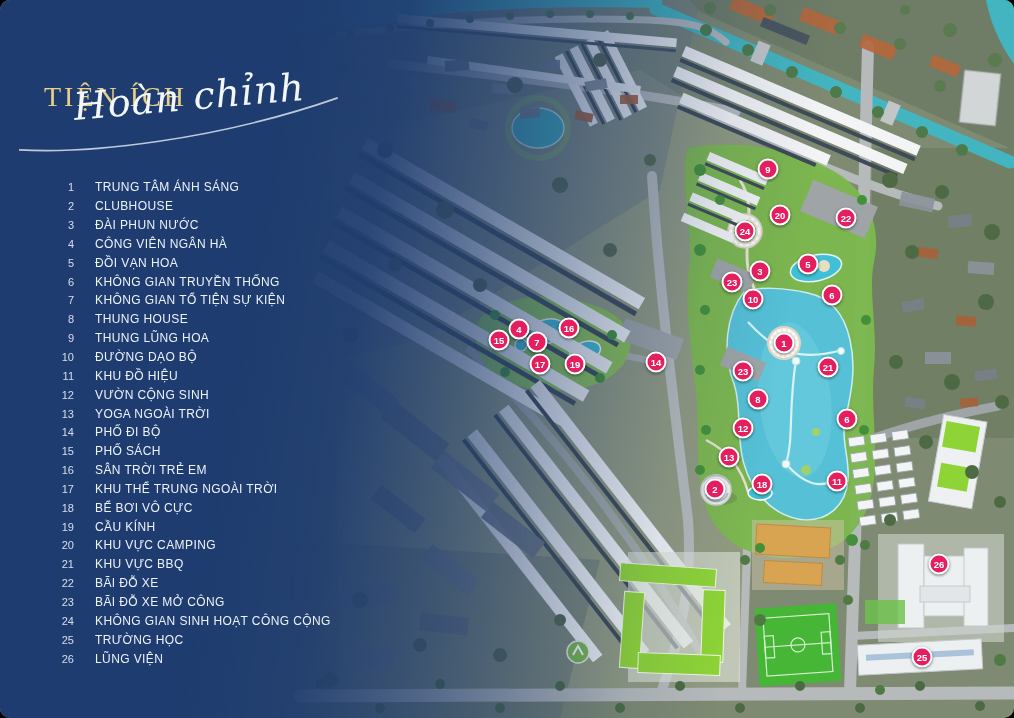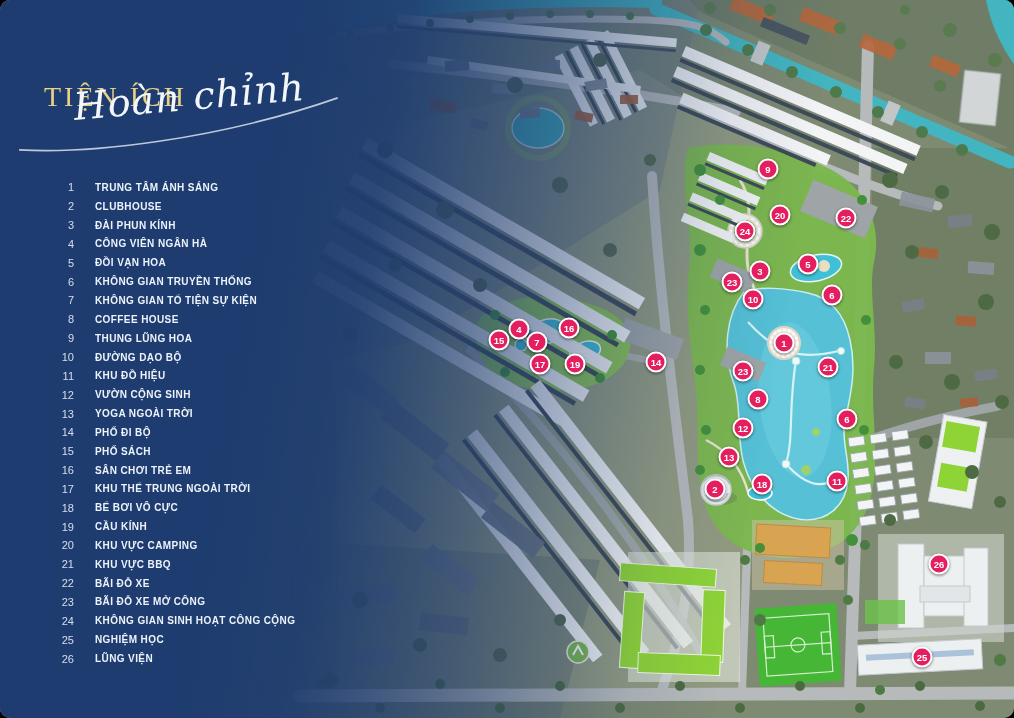--- a/index.html
+++ b/index.html
@@ -25,21 +25,21 @@
   .script-wrap{position:absolute;left:74px;top:74px;width:250px;height:66px;
     font-family:"DejaVu Serif",serif;font-style:italic;font-size:38px;letter-spacing:1px;
     color:#f3f7fc;transform:rotate(-5deg);}
   .script-wrap .swash{position:absolute;left:-62px;top:30px;}
   .tagline{position:absolute;left:118px;top:122px;width:182px;text-align:center;
     font-family:"Liberation Serif",serif;font-size:13px;letter-spacing:2.1px;line-height:15.5px;
     color:var(--gold-tagline,#d2b878);}
   .legend{position:absolute;left:40px;top:178px;}
   .legend-row{display:flex;align-items:center;height:18.85px;}
   .ln{width:34px;text-align:right;margin-right:21px;font-size:11px;opacity:.88;}
-  .ll{font-size:10px;font-weight:700;letter-spacing:.4px;white-space:nowrap;}
+  .ll{font-size:12px;font-weight:400;letter-spacing:.4px;white-space:nowrap;}
 </style>
 </head>
 <body>
 
 <div class="stage">
 
   <svg class="map" width="1014" height="718" viewBox="0 0 1014 718">
 
     <rect width="1014" height="718" fill="#7e8a72"></rect>
     <polygon points="330,140 640,70 770,150 745,700 340,700" fill="#aab095" opacity="0.45"></polygon>
@@ -444,41 +444,41 @@
         <div class="legend-row">
           <span class="ln">1</span>
           <span class="ll">TRUNG TÂM ÁNH SÁNG</span>
         </div>
         <div class="legend-row">
           <span class="ln">2</span>
           <span class="ll">CLUBHOUSE</span>
         </div>
         <div class="legend-row">
           <span class="ln">3</span>
-          <span class="ll">ĐÀI PHUN KÍNH</span>
+          <span class="ll">ĐÀI PHUN NƯỚC</span>
         </div>
         <div class="legend-row">
           <span class="ln">4</span>
           <span class="ll">CÔNG VIÊN NGÂN HÀ</span>
         </div>
         <div class="legend-row">
           <span class="ln">5</span>
           <span class="ll">ĐỒI VẠN HOA</span>
         </div>
         <div class="legend-row">
           <span class="ln">6</span>
           <span class="ll">KHÔNG GIAN TRUYỀN THỐNG</span>
         </div>
         <div class="legend-row">
           <span class="ln">7</span>
           <span class="ll">KHÔNG GIAN TỔ TIỆN SỰ KIỆN</span>
         </div>
         <div class="legend-row">
           <span class="ln">8</span>
-          <span class="ll">COFFEE HOUSE</span>
+          <span class="ll">THUNG HOUSE</span>
         </div>
         <div class="legend-row">
           <span class="ln">9</span>
           <span class="ll">THUNG LŨNG HOA</span>
         </div>
         <div class="legend-row">
           <span class="ln">10</span>
           <span class="ll">ĐƯỜNG DẠO BỘ</span>
         </div>
         <div class="legend-row">
@@ -496,21 +496,21 @@
         <div class="legend-row">
           <span class="ln">14</span>
           <span class="ll">PHỐ ĐI BỘ</span>
         </div>
         <div class="legend-row">
           <span class="ln">15</span>
           <span class="ll">PHỐ SÁCH</span>
         </div>
         <div class="legend-row">
           <span class="ln">16</span>
-          <span class="ll">SÂN CHƠI TRẺ EM</span>
+          <span class="ll">SÂN TRỜI TRẺ EM</span>
         </div>
         <div class="legend-row">
           <span class="ln">17</span>
           <span class="ll">KHU THỂ TRUNG NGOÀI TRỜI</span>
         </div>
         <div class="legend-row">
           <span class="ln">18</span>
           <span class="ll">BỂ BƠI VÔ CỰC</span>
         </div>
         <div class="legend-row">
@@ -532,21 +532,21 @@
         <div class="legend-row">
           <span class="ln">23</span>
           <span class="ll">BÃI ĐỖ XE MỞ CÔNG</span>
         </div>
         <div class="legend-row">
           <span class="ln">24</span>
           <span class="ll">KHÔNG GIAN SINH HOẠT CÔNG CỘNG</span>
         </div>
         <div class="legend-row">
           <span class="ln">25</span>
-          <span class="ll">NGHIỆM HỌC</span>
+          <span class="ll">TRƯỜNG HỌC</span>
         </div>
         <div class="legend-row">
           <span class="ln">26</span>
           <span class="ll">LŨNG VIỆN</span>
         </div>
       </div>
   </div>
 </div>
 
 </body></html>

